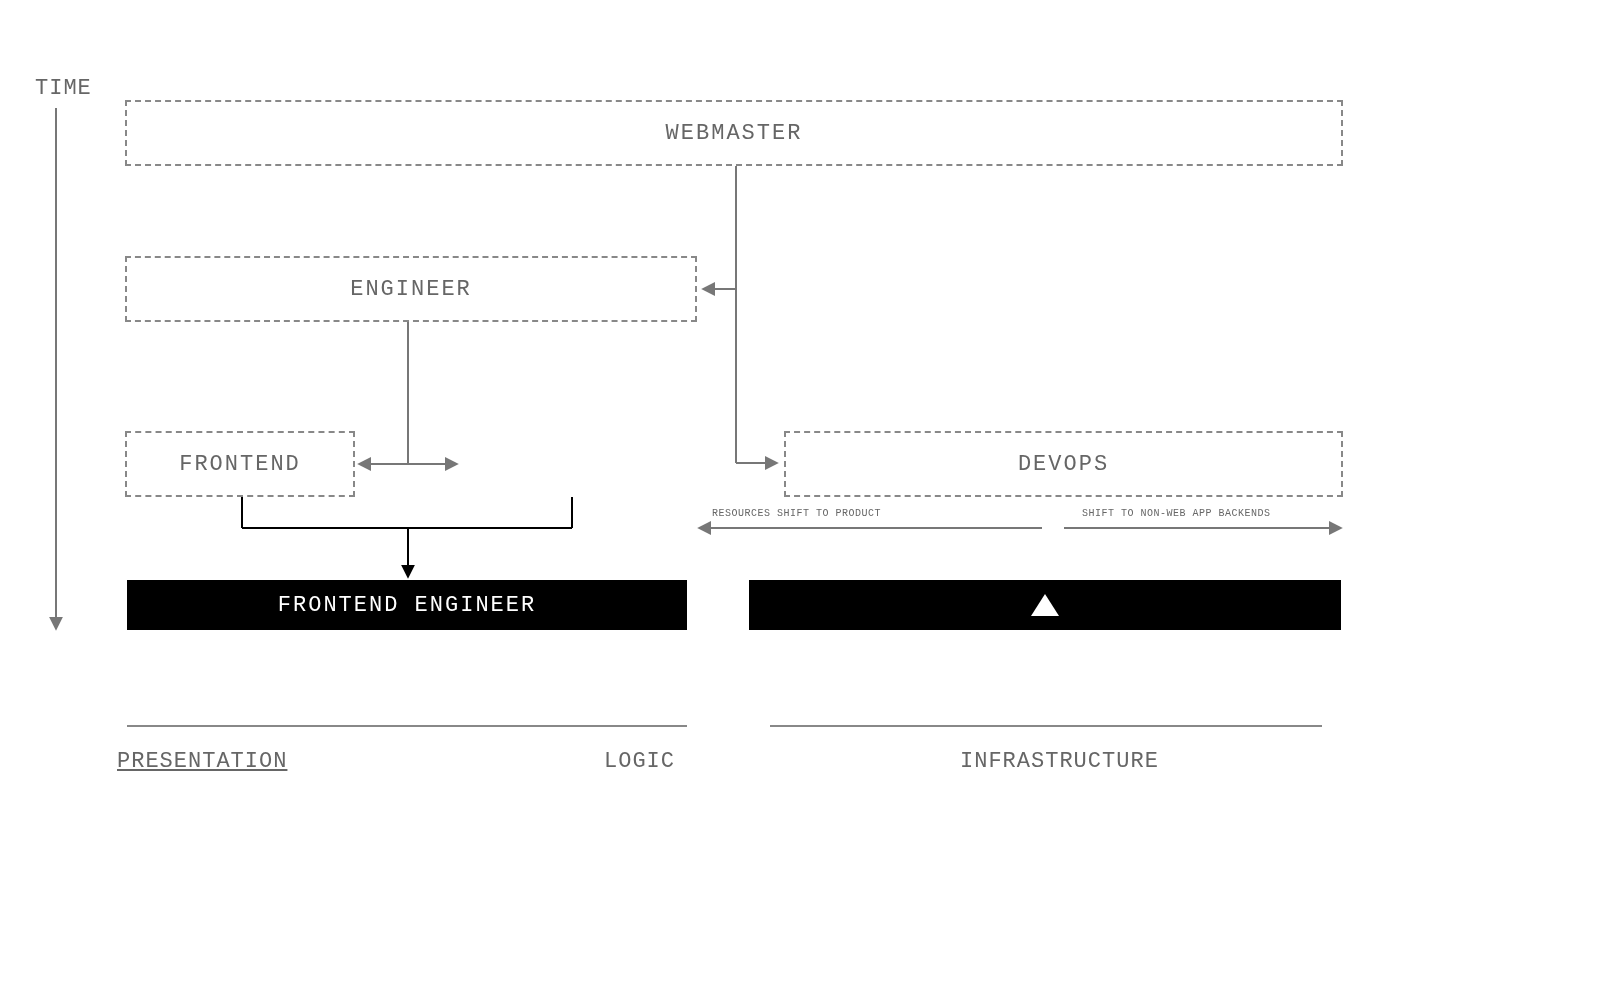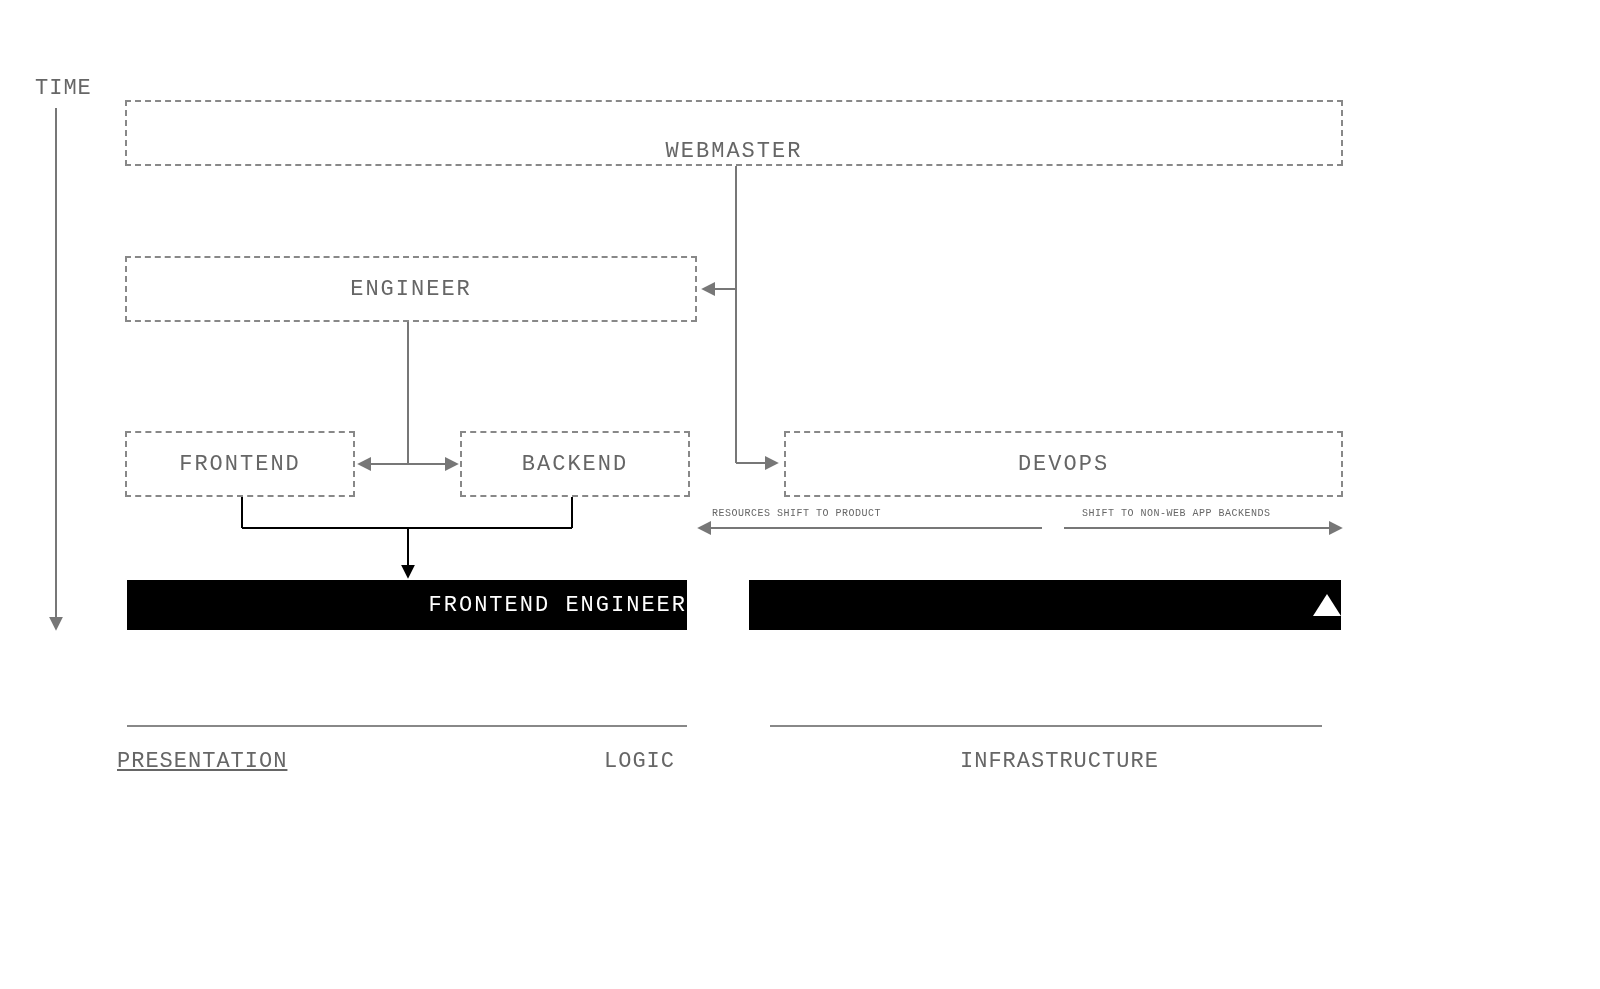--- a/index.html
+++ b/index.html
@@ -40,21 +40,21 @@
     letter-spacing: 2px;
     color: #666;
     box-sizing: border-box;
   }
   .solidbox {
     position: absolute;
     background: #000;
     color: #fff;
     display: flex;
     align-items: center;
-    justify-content: flex-end;
+    justify-content: center;
     font-size: 22px;
     letter-spacing: 2px;
     box-sizing: border-box;
   }
   .rule {
     position: absolute;
     height: 0;
     border-top: 2px solid #888;
   }
   svg.connectors {
@@ -102,33 +102,30 @@
     <line x1="242" y1="497" x2="242" y2="528" stroke="#000" stroke-width="2"></line>
     <line x1="572" y1="497" x2="572" y2="528" stroke="#000" stroke-width="2"></line>
     <line x1="242" y1="528" x2="572" y2="528" stroke="#000" stroke-width="2"></line>
     <line x1="408" y1="528" x2="408" y2="576" stroke="#000" stroke-width="2" marker-end="url(#arrow-black)"></line>
 
     <line x1="1042" y1="528" x2="700" y2="528" stroke="#777" stroke-width="2" marker-end="url(#arrow)"></line>
 
     <line x1="1064" y1="528" x2="1340" y2="528" stroke="#777" stroke-width="2" marker-end="url(#arrow)"></line>
   </svg>
 
-  <div class="box" style="left:125px; top:100px; width:1218px; height:66px;align-items:flex-end;">
+  <div class="box" style="left:125px; top:100px; width:1218px; height:66px;">
     <span>WEBMASTER</span>
   </div>
 
   <div class="box" style="left:125px; top:256px; width:572px; height:66px;">
     <span>ENGINEER</span>
   </div>
 
   <div class="box" style="left:125px; top:431px; width:230px; height:66px;">
     <span>FRONTEND</span>
-  </div>
-  <div class="box" style="left:460px; top:431px; width:230px; height:66px;">
-    <span>BACKEND</span>
   </div>
   <div class="box" style="left:784px; top:431px; width:559px; height:66px;">
     <span>DEVOPS</span>
   </div>
 
   <div class="small-label" style="left:712px; top:508px;">RESOURCES SHIFT TO PRODUCT</div>
   <div class="small-label" style="left:1082px; top:508px;">SHIFT TO NON-WEB APP BACKENDS</div>
 
   <div class="solidbox" style="left:127px; top:580px; width:560px; height:50px;">
     <span>FRONTEND ENGINEER</span>

